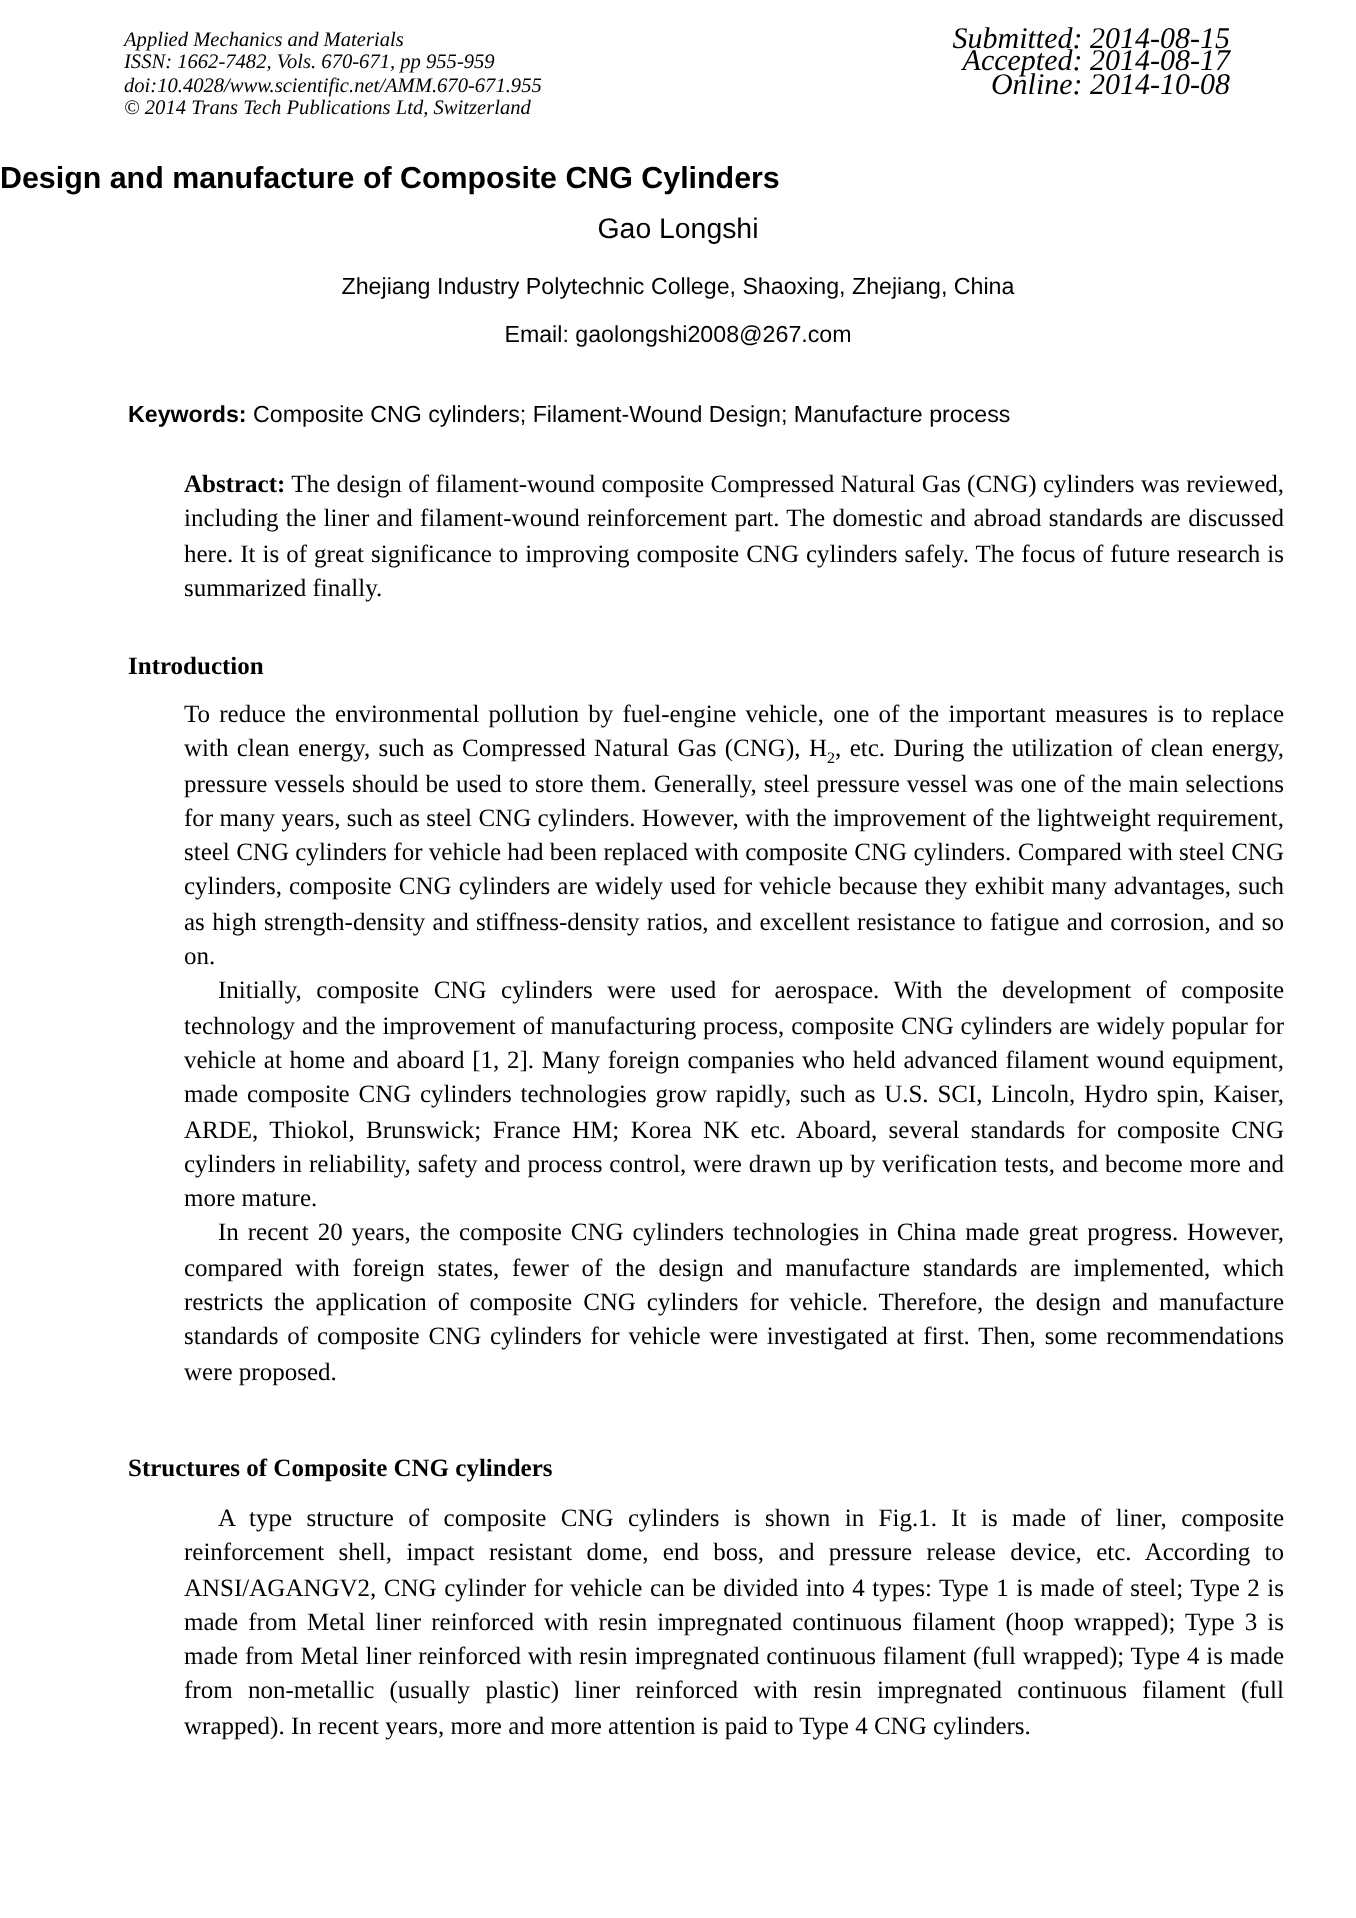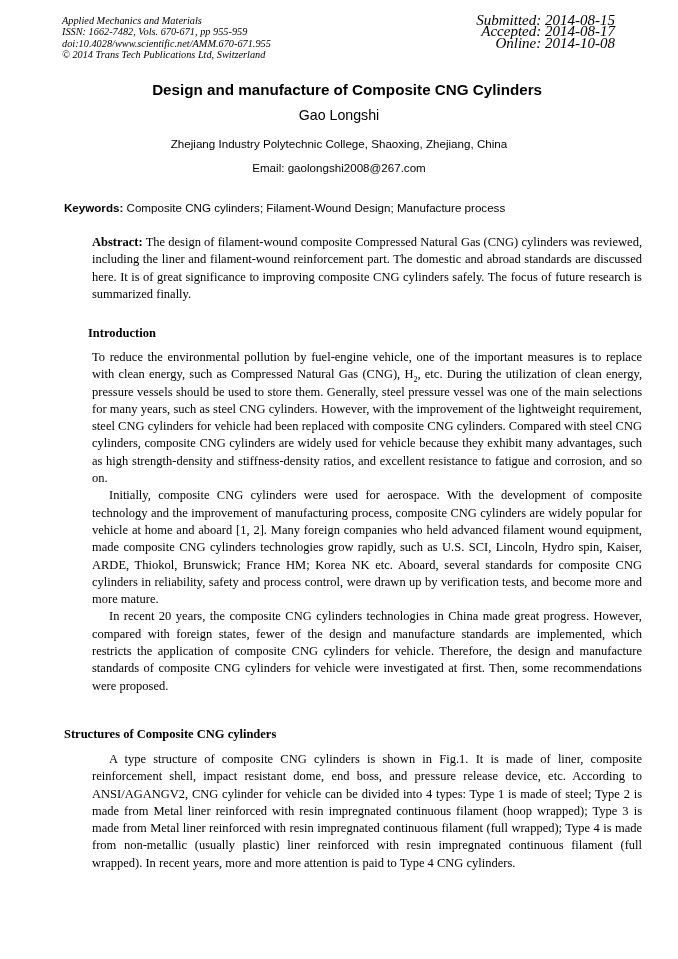--- a/index.html
+++ b/index.html
@@ -1,29 +1,29 @@
 <!DOCTYPE html>
 <html><head>
   <meta charset="utf-8">
   <style>
     html, body { margin: 0; padding: 0; background: #ffffff; }
     body { width: 678px; height: 959px; position: relative; overflow: hidden; color: #000; }
     .page { position: absolute; left: 0; top: 0; width: 678px; height: 959px; background: #fff; }
     .hdr-left { position: absolute; left: 62px; top: 15px; font-family: "Liberation Serif", serif; font-style: italic; font-size: 10.3px; line-height: 11.3px; }
     .hdr-right { position: absolute; right: 63px; top: 15px; font-family: "Liberation Serif", serif; font-style: italic; font-size: 15px; line-height: 11.3px; text-align: right; }
-    .title { position: absolute; left: 0; width: 542px; top: 81px; text-align: right; font-family: "Liberation Sans", sans-serif; font-weight: bold; font-size: 15.2px; }
+    .title { position: absolute; left: 0; width: 542px; top: 81px; text-align: left; font-family: "Liberation Sans", sans-serif; font-weight: bold; font-size: 15.2px; }
     .author { position: absolute; left: 0; width: 678px; top: 107px; text-align: center; font-family: "Liberation Sans", sans-serif; font-size: 14.2px; }
     .affil { position: absolute; left: 0; width: 678px; top: 137px; text-align: center; font-family: "Liberation Sans", sans-serif; font-size: 11.6px; }
     .email { position: absolute; left: 0; width: 678px; top: 161px; text-align: center; font-family: "Liberation Sans", sans-serif; font-size: 11.6px; }
     .keywords { position: absolute; left: 64px; top: 201px; font-family: "Liberation Sans", sans-serif; font-size: 11.6px; }
     .keywords b { font-weight: bold; }
     .body-text { position: absolute; left: 64px; width: 550px; font-family: "Liberation Serif", serif; font-size: 12.5px; line-height: 17.3px; text-align: justify; margin-left: 28px; }
     .abstract { top: 234px; }
     .sec-head { position: absolute; left: 64px; font-family: "Liberation Serif", serif; font-weight: bold; font-size: 12.5px; }
-    .intro-head { top: 326px; margin-left: 24px; }
+    .intro-head { top: 326px; }
     .intro-body { top: 349px; }
     .struct-head { top: 727px; text-align: center; }
     .struct-body { top: 751px; }
     p { margin: 0; }
     .indent { text-indent: 17px; }
     sub { font-size: 8px; line-height: 0; }
   </style>
 </head>
 <body>
 

